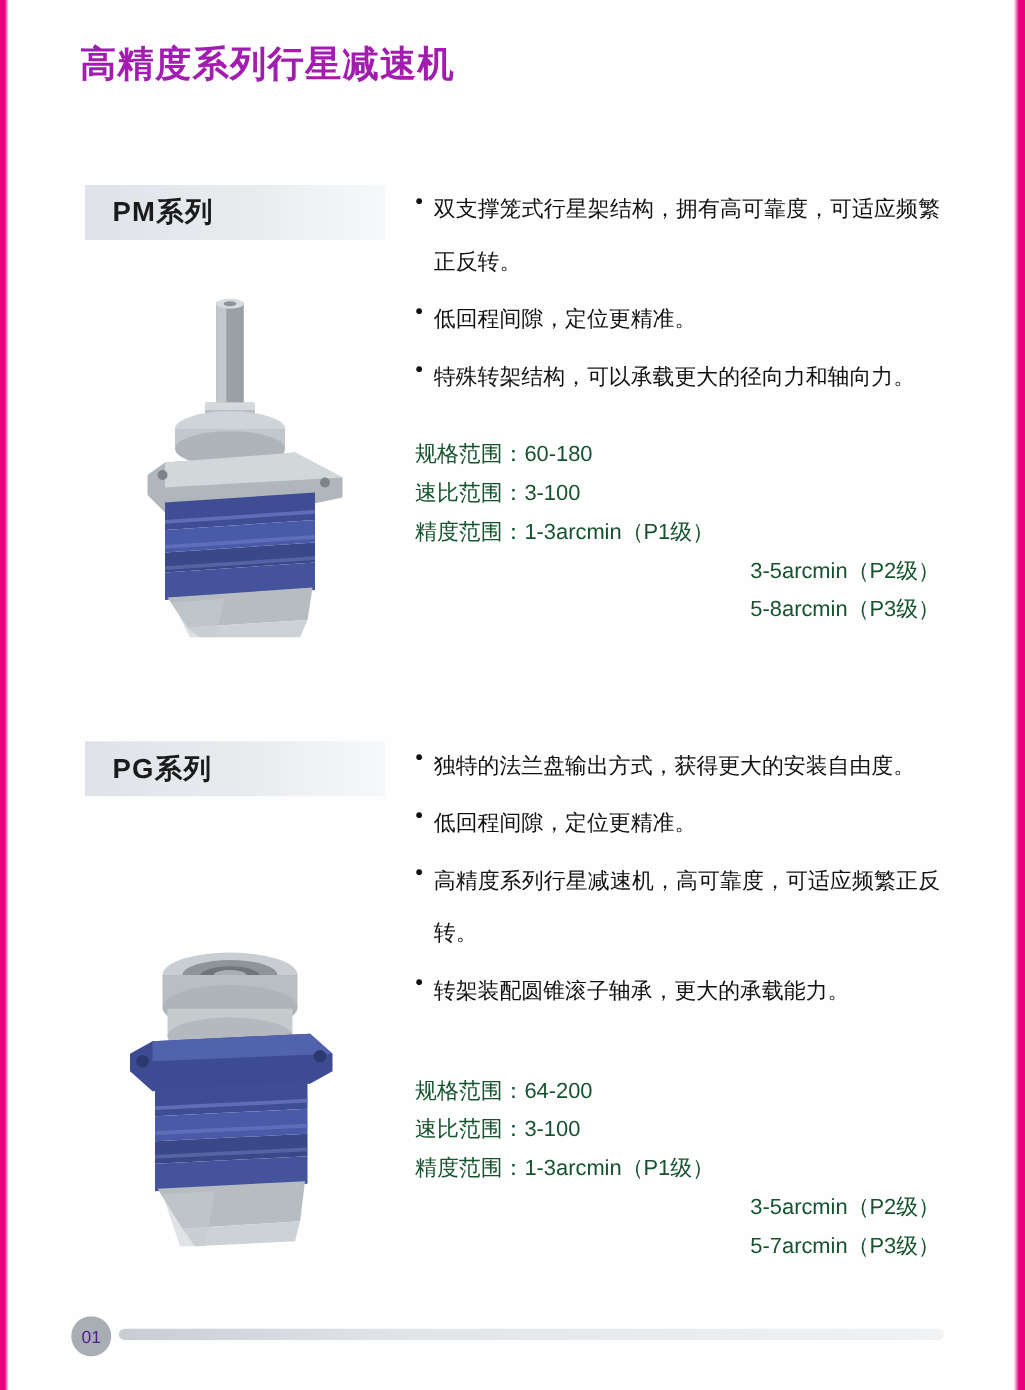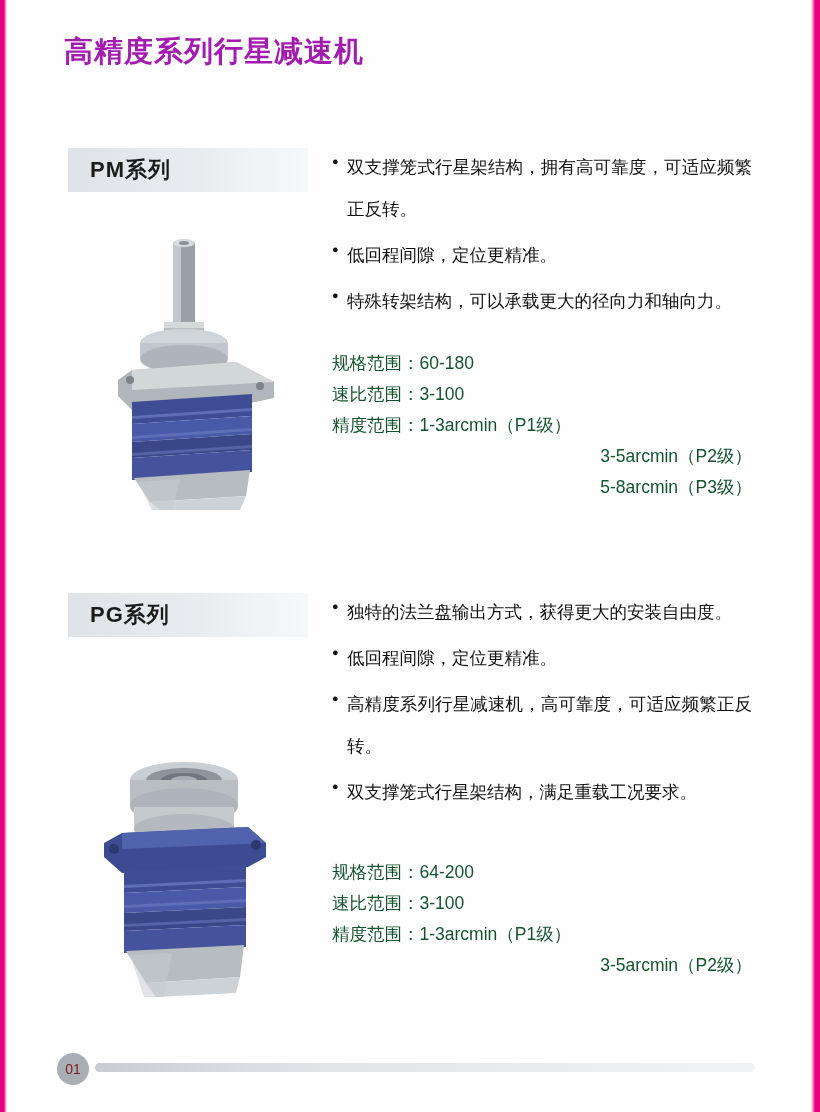--- a/index.html
+++ b/index.html
@@ -135,21 +135,21 @@
     background: linear-gradient(to right, #c9cdd2 0%, #e2e5e8 35%, #f1f2f4 100%);
   }
   .page-number {
     position: absolute;
     left: 57px;
     top: 3px;
     width: 32px;
     height: 32px;
     border-radius: 50%;
     background: #a8aeb4;
-    color: #7f1d1d;
+    color: #4c1d95;
     font-size: 14px;
     display: flex;
     align-items: center;
     justify-content: center;
   }
 </style>
 </head>
 <body>
 
 <div class="page">
@@ -251,28 +251,29 @@
         <path d="M66 226 L184 220 L180 252 L86 258 Z" fill="#b7bcc1"></path>
         <path d="M86 258 L180 252 L176 268 L96 272 Z" fill="#cdd2d6"></path>
         <path d="M70 230 L112 228 L104 272 L84 272 Z" fill="#c6cbcf" opacity="0.55"></path>
       </svg>
     </div>
 
     <div class="bullets">
       <div class="bullet">独特的法兰盘输出方式，获得更大的安装自由度。</div>
       <div class="bullet">低回程间隙，定位更精准。</div>
       <div class="bullet">高精度系列行星减速机，高可靠度，可适应频繁正反转。</div>
-      <div class="bullet">双支撑笼式行星架结构，满足重载工况要求。</div>
+      <div class="bullet">转架装配圆锥滚子轴承，更大的承载能力。</div>
     </div>
 
     <div class="specs" style="top: 282px;">
       <div class="spec-line">规格范围：64-200</div>
       <div class="spec-line">速比范围：3-100</div>
       <div class="spec-line">精度范围：1-3arcmin（P1级）</div>
       <div class="spec-line indent">3-5arcmin（P2级）</div>
+      <div class="spec-line indent">5-7arcmin（P3级）</div>
     </div>
   </div>
 
   <div class="footer">
     <div class="footer-bar"></div>
     <div class="page-number">01</div>
   </div>
 
 </div>
 

